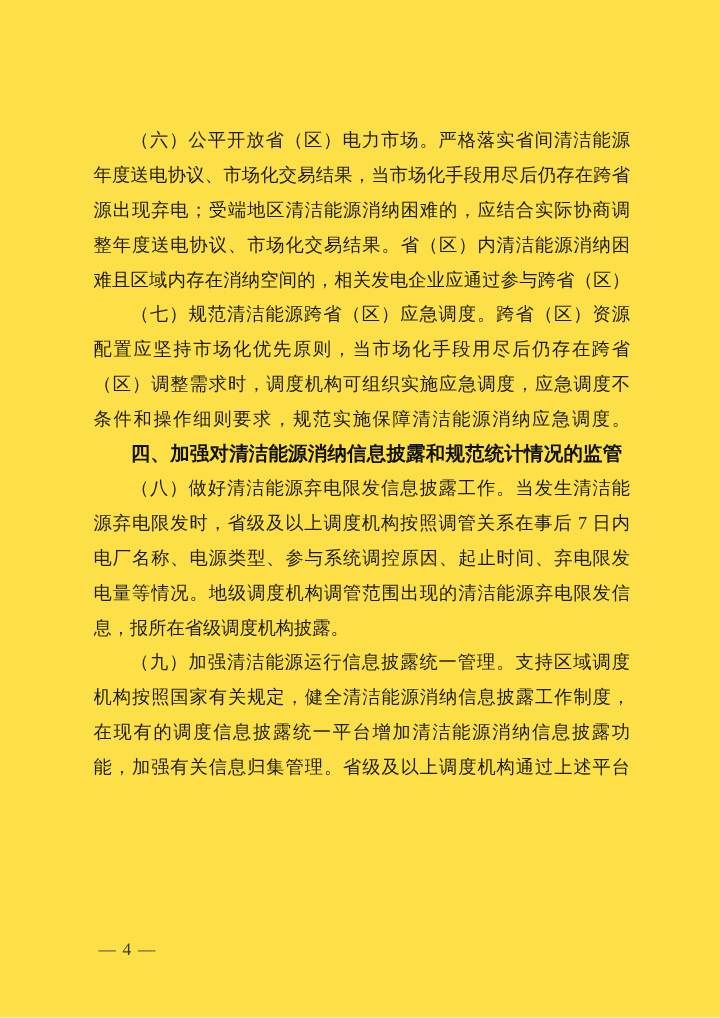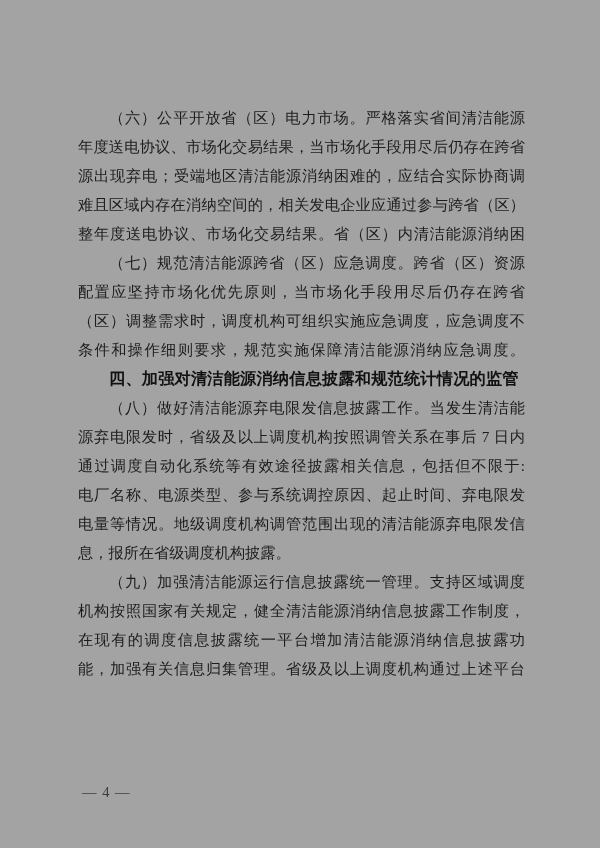--- a/index.html
+++ b/index.html
@@ -4,21 +4,21 @@
 <style>
   html, body {
     margin: 0;
     padding: 0;
     background: #ffffff;
   }
   .page {
     position: relative;
     width: 600px;
     height: 848px;
-    background: #a3a3a3;
+    background: #fde047;
     color: #1c1c1c;
     font-family: "Liberation Serif", "DejaVu Serif", serif;
     overflow: hidden;
   }
   .content {
     position: absolute;
     left: 78px;
     top: 103px;
     width: 447px;
   }
@@ -58,30 +58,29 @@
   }
 </style>
 </head>
 <body>
 
 <div class="page">
   <div class="content">
       <div class="line indent">（六）公平开放省（区）电力市场。严格落实省间清洁能源</div>
       <div class="line">年度送电协议、市场化交易结果，当市场化手段用尽后仍存在跨省</div>
       <div class="line">源出现弃电；受端地区清洁能源消纳困难的，应结合实际协商调</div>
+      <div class="line">整年度送电协议、市场化交易结果。省（区）内清洁能源消纳困</div>
       <div class="line">难且区域内存在消纳空间的，相关发电企业应通过参与跨省（区）</div>
-      <div class="line">整年度送电协议、市场化交易结果。省（区）内清洁能源消纳困</div>
       <div class="line indent">（七）规范清洁能源跨省（区）应急调度。跨省（区）资源</div>
       <div class="line">配置应坚持市场化优先原则，当市场化手段用尽后仍存在跨省</div>
       <div class="line">（区）调整需求时，调度机构可组织实施应急调度，应急调度不</div>
       <div class="line">条件和操作细则要求，规范实施保障清洁能源消纳应急调度。</div>
       <div class="line heading indent short">四、加强对清洁能源消纳信息披露和规范统计情况的监管</div>
       <div class="line indent">（八）做好清洁能源弃电限发信息披露工作。当发生清洁能</div>
       <div class="line">源弃电限发时，省级及以上调度机构按照调管关系在事后 7 日内</div>
-      <div class="line">通过调度自动化系统等有效途径披露相关信息，包括但不限于:</div>
       <div class="line">电厂名称、电源类型、参与系统调控原因、起止时间、弃电限发</div>
       <div class="line">电量等情况。地级调度机构调管范围出现的清洁能源弃电限发信</div>
       <div class="line short">息，报所在省级调度机构披露。</div>
       <div class="line indent">（九）加强清洁能源运行信息披露统一管理。支持区域调度</div>
       <div class="line">机构按照国家有关规定，健全清洁能源消纳信息披露工作制度，</div>
       <div class="line">在现有的调度信息披露统一平台增加清洁能源消纳信息披露功</div>
       <div class="line">能，加强有关信息归集管理。省级及以上调度机构通过上述平台</div>
     </div>
   <div class="footer">— 4 —</div>
 </div>

